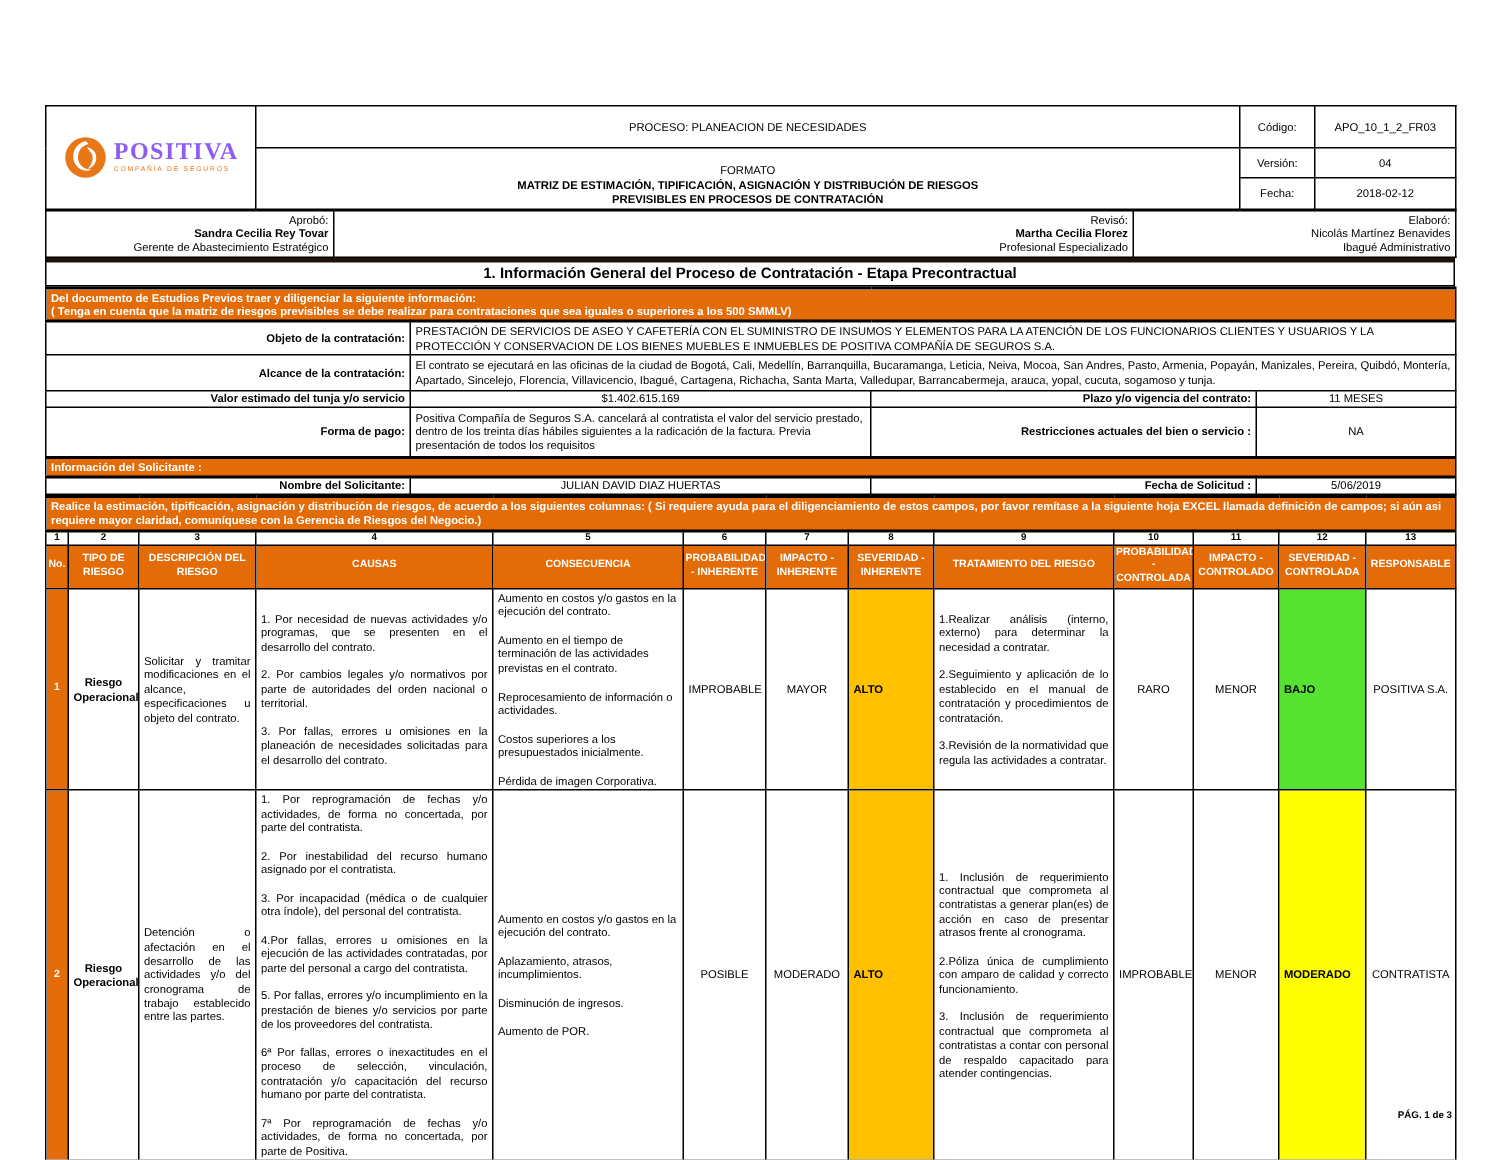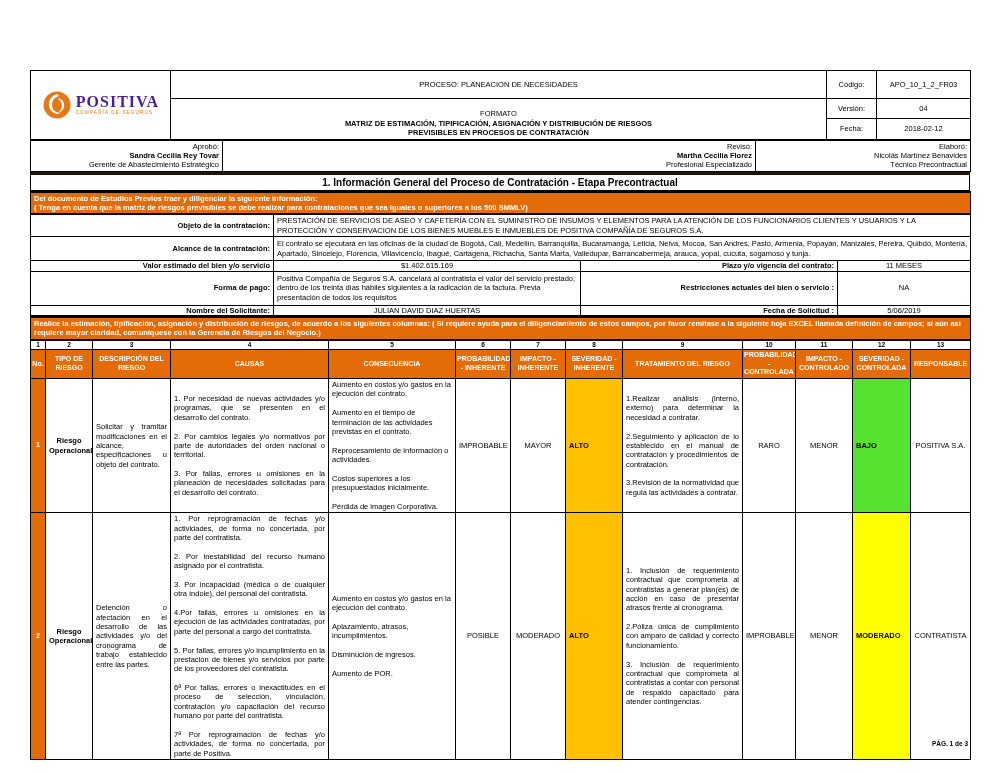--- a/index.html
+++ b/index.html
@@ -14,21 +14,21 @@
   .paras{white-space:pre-line;text-align:justify;vertical-align:middle;}
   .band td{background:#E36C09;color:#fff;font-weight:bold;border-top:2px solid #000;border-bottom:2px solid #000;white-space:pre-line;}
   .lab{font-weight:bold;text-align:right;}
   .val{text-align:center;}
   .smallrow td{padding:0 3px;}
   
   .hdr td{text-align:center;}
   .logo-cell{vertical-align:middle;text-align:center;}
   .logo-wrap{display:flex;align-items:center;justify-content:center;gap:4px;}
   .logo-texts{display:flex;flex-direction:column;align-items:flex-start;line-height:1;}
-  .logo-name{font-family:"Liberation Serif", serif;font-weight:bold;font-size:16px;color:#4c1d95;letter-spacing:1px;}
+  .logo-name{font-family:"Liberation Serif", serif;font-weight:bold;font-size:16px;color:#8b5cf6;letter-spacing:1px;}
   .logo-tag{font-size:4.5px;color:#E87817;letter-spacing:1.2px;margin-top:1px;}
   .fmt{white-space:pre-line;font-weight:bold;margin-left:27px;}
   .fmt-label{font-weight:normal;display:block;}
   .people td{text-align:right;}
   .rule{height:3px;background:#201208;border-left:1px solid #000;border-right:1px solid #000;}
   .sec-title{border:1px solid #000;border-top:none;font-size:10px;font-weight:bold;text-align:center;padding:2px 0;}
   
   .numrow td{font-size:6.5px;font-weight:bold;text-align:center;padding:0;}
   .rhead td{background:#E36C09;color:#fff;font-weight:bold;font-size:7px;text-align:center;height:26px;padding:1px;}
   .no-cell{background:#E36C09;color:#fff;font-weight:bold;text-align:center;font-size:7px;}
@@ -96,21 +96,21 @@
         <span>Gerente de Abastecimiento Estratégico</span>
       </td>
       <td>
         <span>Revisó:</span><br>
         <span class="bold">Martha Cecilia Florez</span><br>
         <span>Profesional Especializado</span>
       </td>
       <td>
         <span>Elaboró:</span><br>
         <span>Nicolás Martínez Benavides</span><br>
-        <span>Técnico Precontractual</span>
+        <span>Ibagué Administrativo</span>
       </td>
     </tr>
   </tbody>
     </table>
 
   <div class="rule"></div>
   <div class="sec-title">1. Información General del Proceso de Contratación - Etapa Precontractual</div>
 
   <table>
     <colgroup>
@@ -126,30 +126,33 @@
     </tr>
     <tr style="height:22px">
       <td class="lab">Objeto de la contratación:</td>
       <td colspan="3">PRESTACIÓN DE SERVICIOS DE ASEO Y CAFETERÍA CON EL SUMINISTRO DE INSUMOS Y ELEMENTOS PARA LA ATENCIÓN DE LOS FUNCIONARIOS CLIENTES Y USUARIOS Y LA PROTECCIÓN Y CONSERVACION DE LOS BIENES MUEBLES E INMUEBLES DE POSITIVA COMPAÑÍA DE SEGUROS S.A.</td>
     </tr>
     <tr style="height:24px">
       <td class="lab">Alcance de la contratación:</td>
       <td colspan="3">El contrato se ejecutará en las oficinas de la ciudad de Bogotá, Cali, Medellín, Barranquilla, Bucaramanga, Leticia, Neiva, Mocoa, San Andres, Pasto, Armenia, Popayán, Manizales, Pereira, Quibdó, Montería, Apartado, Sincelejo, Florencia, Villavicencio, Ibagué, Cartagena, Richacha, Santa Marta, Valledupar, Barrancabermeja, arauca, yopal, cucuta, sogamoso y tunja.</td>
     </tr>
     <tr class="smallrow" style="height:10px">
-      <td class="lab">Valor estimado del bien y/o servicio</td>
+      <td class="lab">Valor estimado del tunja y/o servicio</td>
       <td class="val">$1.402.615.169</td>
       <td class="lab">Plazo y/o vigencia del contrato:</td>
       <td class="val">11 MESES</td>
     </tr>
     <tr style="height:34px">
       <td class="lab">Forma de pago:</td>
       <td>Positiva Compañía de Seguros S.A. cancelará al contratista el valor del servicio prestado, dentro de los treinta días hábiles siguientes a la radicación de la factura. Previa presentación de todos los requisitos</td>
       <td class="lab">Restricciones actuales del bien o servicio :</td>
       <td class="val">NA</td>
+    </tr>
+    <tr class="band" style="height:10px">
+      <td colspan="4">Información del Solicitante :</td>
     </tr>
     <tr class="smallrow" style="height:10px">
       <td class="lab">Nombre del Solicitante:</td>
       <td class="val">JULIAN DAVID DIAZ HUERTAS</td>
       <td class="lab">Fecha de Solicitud :</td>
       <td class="val">5/06/2019</td>
     </tr>
   </tbody>
     </table>
 

